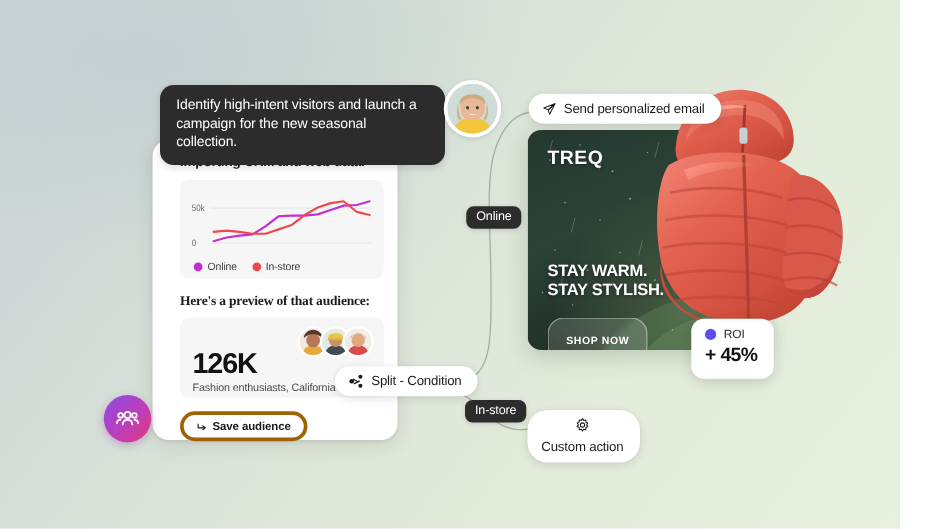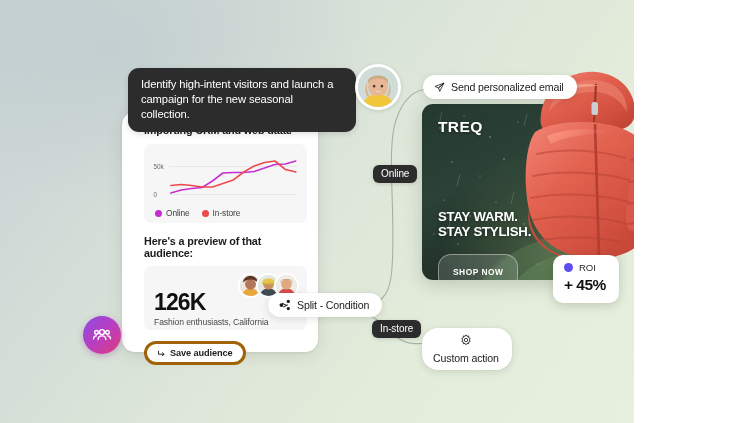--- a/index.html
+++ b/index.html
@@ -3,21 +3,21 @@
 <meta charset="utf-8">
 <style>
   * { box-sizing: border-box; margin: 0; padding: 0; }
   html, body {
     width: 750px; height: 423px;
     overflow: hidden;
     font-family: "Liberation Sans", sans-serif;
   }
   #stage {
     position: relative;
-    width: 634px; height: 423px;
+    width: 720px; height: 423px;
     background: linear-gradient(128deg, #c9d3d5 0%, #cfd8d6 18%, #dae3d8 42%, #e3ecda 70%, #e7efdd 100%);
     overflow: hidden;
   }
   #stage::after {
     content: "";
     position: absolute; inset: 0;
     background: radial-gradient(ellipse 70% 60% at 18% 12%, rgba(186,200,204,0.55) 0%, rgba(186,200,204,0) 60%);
     pointer-events: none;
   }
 
@@ -72,21 +72,21 @@
   .chart-legend {
     display: flex; gap: 12px; align-items: center;
     margin-top: 5px; padding-left: 5px;
   }
   .legend-item { display: flex; align-items: center; gap: 4px; }
   .legend-dot { width: 7px; height: 7px; border-radius: 50%; display: block; }
   .legend-label { font-size: 8.4px; color: #3d3d3d; letter-spacing: -0.1px; }
 
   .preview-title {
     font-size: 10.8px; font-weight: 700; color: #1c1c1c;
-    letter-spacing: -0.15px; margin: 12px 0 7px 0;
+    letter-spacing: -0.15px; margin: 12px 0 7px 0; font-family: Liberation Serif, serif;
   }
   .audience-box {
     background: #f7f6f6; border-radius: 7px;
     padding: 9px 10px 10px 10px; position: relative; height: 64px;
   }
   .aud-number {
     font-size: 23px; font-weight: 800; color: #111; letter-spacing: -0.9px;
     line-height: 1; margin-top: 16px;
   }
   .aud-sub { font-size: 8.6px; color: #4a4a4a; margin-top: 3px; letter-spacing: -0.1px; }

